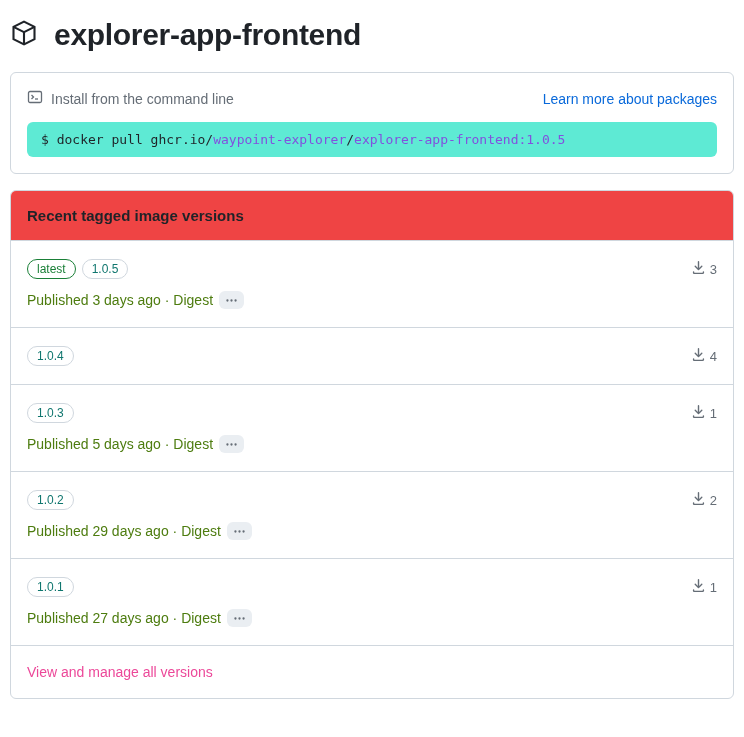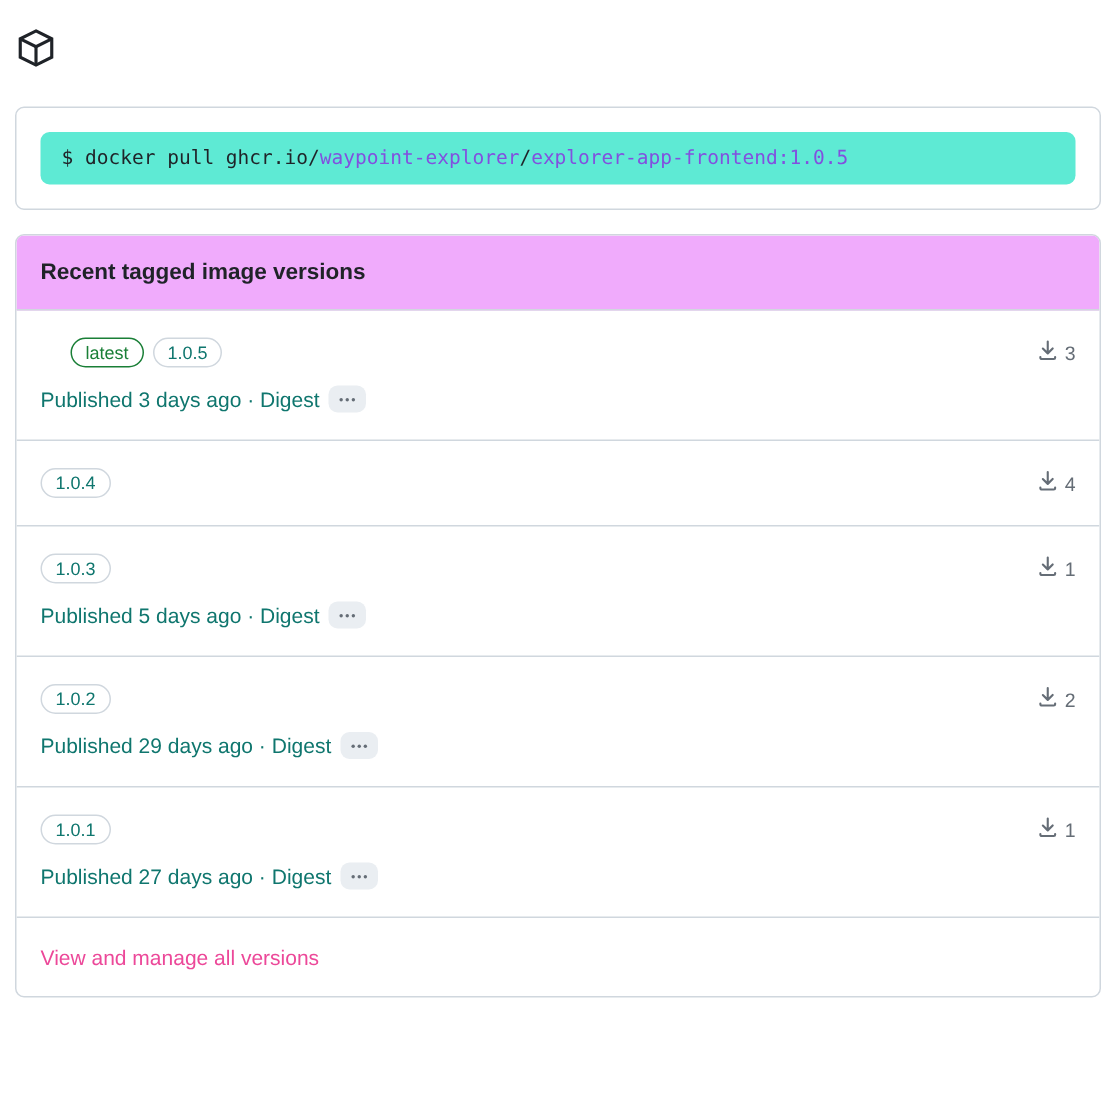--- a/index.html
+++ b/index.html
@@ -44,21 +44,21 @@
       padding: 10px 14px;
       font-family: ui-monospace, SFMono-Regular, "SF Mono", Menlo, Consolas, monospace;
       font-size: 13px;
       white-space: pre;
       overflow-x: auto;
     }
     .codeblock .muted { color: #1f2328; }
     .codeblock .linked { color: #8250df; }
     .versions-box { padding: 0; overflow: hidden; }
     .versions-head {
-      background: #f0abfc;
+      background: #ef4444;
       border-bottom: 1px solid #d0d7de;
       padding: 16px;
       font-size: 15px;
       font-weight: 600;
     }
     .version-row {
       border-bottom: 1px solid #d0d7de;
       padding: 18px 16px;
     }
     .version-top {
@@ -72,36 +72,36 @@
       align-items: center;
       font-size: 12px;
       line-height: 18px;
       padding: 0 9px;
       border-radius: 999px;
       border: 1px solid;
       background: #fff;
       text-decoration: none;
       font-weight: 500;
     }
-    .tag-green { color: #1a7f37; border-color: #1a7f37; margin-left: 20px; }
+    .tag-green { color: #1a7f37; border-color: #1a7f37; }
     .tag-blue { color: #0f766e; border-color: #d0d7de; }
     .download {
       display: flex;
       align-items: center;
       gap: 4px;
       color: #656d76;
       font-size: 13px;
     }
     .download svg { width: 15px; height: 15px; }
     .meta {
       margin-top: 12px;
       display: flex;
       align-items: center;
       gap: 6px;
-      color: #0f766e;
+      color: #4d7c0f;
       font-size: 14px;
     }
     .ellipsis {
       background: #eaeef2;
       border-radius: 6px;
       padding: 0 6px;
       height: 18px;
       display: inline-flex;
       align-items: center;
       justify-content: center;
@@ -122,23 +122,37 @@
 <body>
 
 <div class="header">
   <span>
     <svg viewBox="0 0 16 16" fill="none" stroke="currentColor" stroke-width="1.2">
       <path d="M8 1.5 L14 4.5 L14 11.5 L8 14.5 L2 11.5 L2 4.5 Z"></path>
       <path d="M2 4.5 L8 7.5 L14 4.5"></path>
       <path d="M8 7.5 L8 14.5"></path>
     </svg>
   </span>
+  <h1 class="page-title">explorer-app-frontend</h1>
 </div>
 
 <div class="box install-box">
+  <div class="install-head">
+    <div class="install-left">
+      <span>
+        <svg viewBox="0 0 16 16" fill="none" stroke="currentColor" stroke-width="1.3">
+          <rect x="1.5" y="2.5" width="13" height="11" rx="1.5"></rect>
+          <path d="M4.5 6 L6.5 8 L4.5 10"></path>
+          <path d="M8 10 L11 10"></path>
+        </svg>
+      </span>
+      <span>Install from the command line</span>
+    </div>
+    <a class="learn-link">Learn more about packages</a>
+  </div>
   <div class="codeblock"><span class="muted">$ </span><span class="muted">docker pull ghcr.io/</span><span class="linked">waypoint-explorer</span><span class="muted">/</span><span class="linked">explorer-app-frontend:1.0.5</span></div>
 </div>
 
 <div class="box versions-box">
   <div class="versions-head">Recent tagged image versions</div>
   <div id="versions-list">
       <div class="version-row">
         <div class="version-top">
           <div class="tags">
             <a class="tag tag-green">latest</a>

